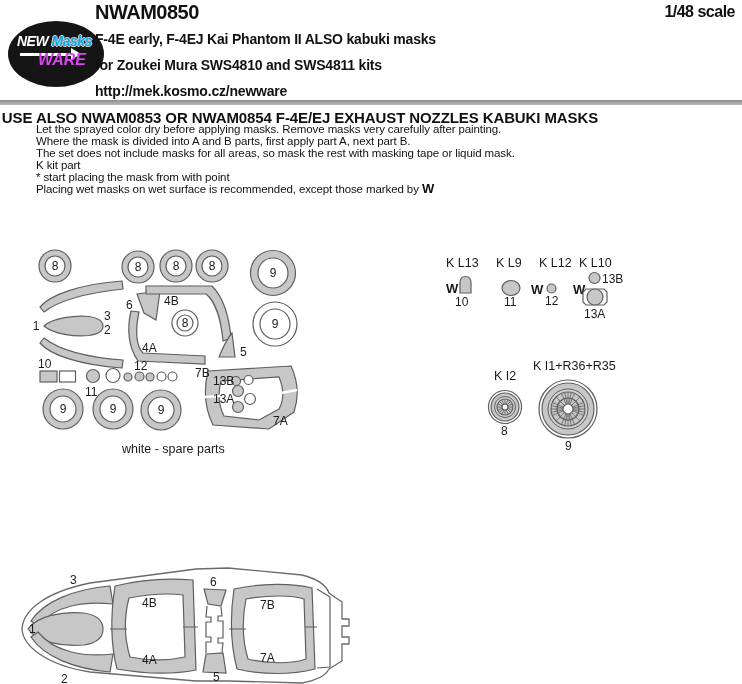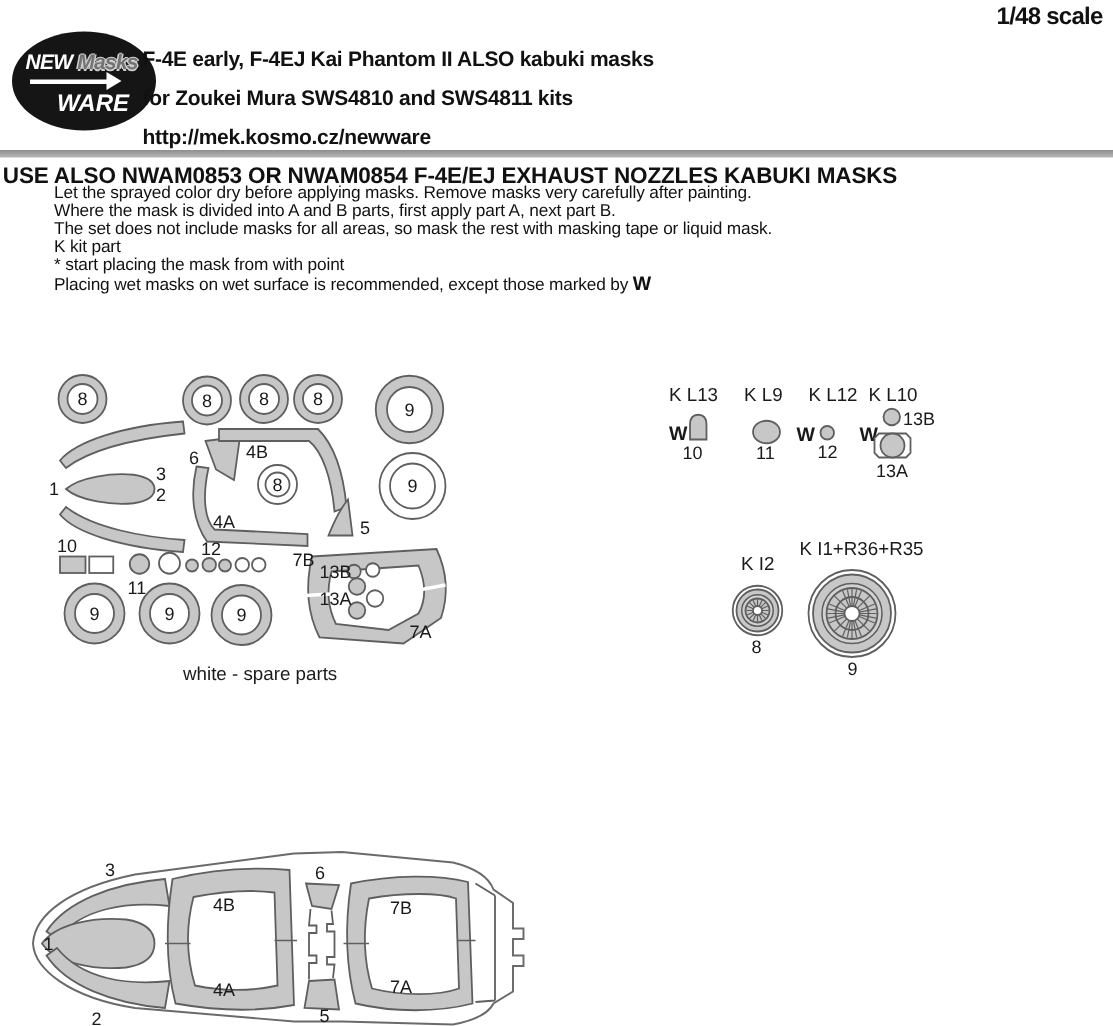--- a/index.html
+++ b/index.html
@@ -3,26 +3,26 @@
 <meta charset="utf-8">
 <style>
   html,body{margin:0;padding:0;background:#fff;}
   #page{position:relative;width:742px;height:684px;background:#fff;overflow:hidden;
         font-family:"Liberation Sans",sans-serif;color:#111;}
   
   .logo{position:absolute;left:8px;top:21px;width:96px;height:66px;background:#151515;
         border-radius:50%;overflow:hidden;}
   .logo .l1{position:absolute;left:9px;top:12px;font-style:italic;font-weight:bold;font-size:14px;
         color:#fff;white-space:nowrap;letter-spacing:-0.5px;}
-  .logo .l1 .masks{color:#737373;text-shadow:-1px 0 #cfcfcf,1px 0 #cfcfcf,0 -1px #cfcfcf,0 1px #cfcfcf;}
+  .logo .l1 .masks{color:#0ea5e9;text-shadow:-1px 0 #cfcfcf,1px 0 #cfcfcf,0 -1px #cfcfcf,0 1px #cfcfcf;}
   .logo .arrow{position:absolute;left:12px;top:32px;width:52px;height:3px;background:#fff;}
   .logo .arrow:after{content:"";position:absolute;right:-9px;top:-5px;border-left:10px solid #fff;
         border-top:6px solid transparent;border-bottom:6px solid transparent;}
-  .logo .ware{position:absolute;left:30px;top:40px;font-style:italic;font-weight:bold;
-        font-size:16px;color:#ffffff;letter-spacing:0px;}
+  .logo .ware{position:absolute;left:30px;top:30px;font-style:italic;font-weight:bold;
+        font-size:16px;color:#d946ef;letter-spacing:0px;}
   .code{position:absolute;left:95px;top:1px;font-weight:bold;font-size:20px;letter-spacing:-0.5px;}
   .scale{position:absolute;right:7px;top:3px;font-weight:bold;font-size:16px;letter-spacing:-0.5px;}
   .t1{position:absolute;left:95px;top:31px;font-weight:bold;font-size:14px;letter-spacing:-0.2px;}
   .t2{position:absolute;left:95px;top:57px;font-weight:bold;font-size:14px;letter-spacing:-0.2px;}
   .url{position:absolute;left:95px;top:83px;font-weight:bold;font-size:14px;letter-spacing:-0.2px;}
   .email{position:absolute;right:7px;top:83px;font-weight:bold;font-size:14px;letter-spacing:-0.2px;}
   .divider{position:absolute;left:0;top:100px;width:742px;height:5px;
         background:linear-gradient(#8e8e8e,#b8b8b8);}
   
   .notice{position:absolute;left:0;top:109px;width:600px;text-align:center;font-weight:bold;
@@ -48,20 +48,21 @@
 </head>
 <body>
 
 <div id="page">
 
   <div class="logo">
     <div class="l1"><span>NEW</span> <span class="masks">Masks</span></div>
     <div class="arrow"></div>
     <div class="ware">WARE</div>
   </div>
+  <div class="code">NWAM0850</div>
   <div class="scale">1/48 scale</div>
   <div class="t1">F-4E early, F-4EJ Kai Phantom II ALSO kabuki masks</div>
   <div class="t2">for Zoukei Mura SWS4810 and SWS4811 kits</div>
   <div class="url">http://mek.kosmo.cz/newware</div>
   <div class="divider"></div>
 
   <div class="notice">USE ALSO NWAM0853 OR NWAM0854 F-4E/EJ EXHAUST NOZZLES KABUKI MASKS</div>
   <div class="notes">
     <div>Let the sprayed color dry before applying masks. Remove masks very carefully after painting.</div>
     <div>Where the mask is divided into A and B parts, first apply part A, next part B.</div>

